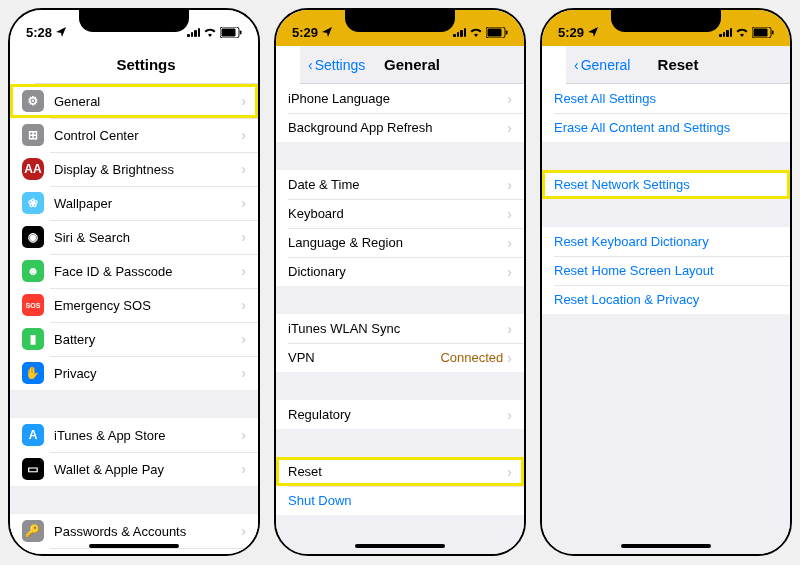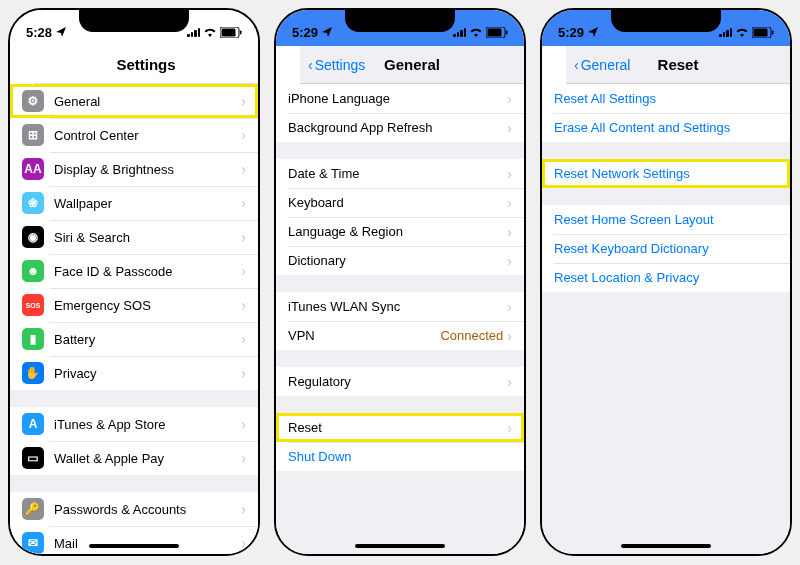--- a/index.html
+++ b/index.html
@@ -47,21 +47,21 @@
     display: flex;
     justify-content: space-between;
     align-items: center;
     padding: 8px 16px 0;
     font-size: 13px;
     font-weight: 600;
     background: #efeff4;
   }
   .status-left { display: flex; align-items: center; gap: 4px; }
   .status-right { display: flex; align-items: center; gap: 3px; }
-  .screen2 .status-bar, .screen3 .status-bar { background: #3b82f6; }
+  .screen2 .status-bar, .screen3 .status-bar { background: #eab308; }
   .screen1 .status-bar { background: #fff; }
   .nav-bar {
     height: 38px;
     display: flex;
     align-items: center;
     justify-content: center;
     position: relative;
     border-bottom: 1px solid rgba(0,0,0,0.12);
     background: #efeff4;
     margin-left: 24px;
@@ -75,21 +75,21 @@
     color: #007aff;
     font-size: 14px;
     gap: 2px;
     cursor: pointer;
   }
   .content {
     flex: 1;
     overflow-y: hidden;
     background: #efeff4;
   }
-  .group { margin-top: 17px; }
+  .group { margin-top: 28px; }
   .group:first-child { margin-top: 0; }
   .row {
     background: #fff;
     min-height: 29px;
     padding: 6px 12px 6px 12px;
     display: flex;
     align-items: center;
     font-size: 13px;
     color: #000;
     position: relative;
@@ -167,21 +167,21 @@
           <div class="icon" style="background: rgb(142, 142, 147); font-size: 12px;">⚙</div>
           <span class="label">General</span>
           <span class="chev">›</span>
         </div>
         <div class="row">
           <div class="icon" style="background: rgb(142, 142, 147); font-size: 12px;">⊞</div>
           <span class="label">Control Center</span>
           <span class="chev">›</span>
         </div>
         <div class="row">
-          <div class="icon" style="background: #a21caf; font-size: 12px;">AA</div>
+          <div class="icon" style="background: #b91c1c; font-size: 12px; border-radius: 8px;">AA</div>
           <span class="label">Display &amp; Brightness</span>
           <span class="chev">›</span>
         </div>
         <div class="row">
           <div class="icon" style="background: rgb(84, 199, 252); font-size: 12px;">❀</div>
           <span class="label">Wallpaper</span>
           <span class="chev">›</span>
         </div>
         <div class="row">
           <div class="icon" style="background: rgb(0, 0, 0); font-size: 12px;">◉</div>
@@ -383,24 +383,24 @@
           <span class="label">Erase All Content and Settings</span>
         </div>
       </div>
       <div class="group">
         <div class="row noicon highlight link">
           <span class="label">Reset Network Settings</span>
         </div>
       </div>
       <div class="group">
         <div class="row noicon link">
+          <span class="label">Reset Keyboard Dictionary</span>
+        </div>
+        <div class="row noicon link">
           <span class="label">Reset Home Screen Layout</span>
-        </div>
-        <div class="row noicon link">
-          <span class="label">Reset Keyboard Dictionary</span>
         </div>
         <div class="row noicon link">
           <span class="label">Reset Location &amp; Privacy</span>
         </div>
       </div>
     </div>
   <div class="home-indicator"></div>
 </div>
 
 </body></html>

